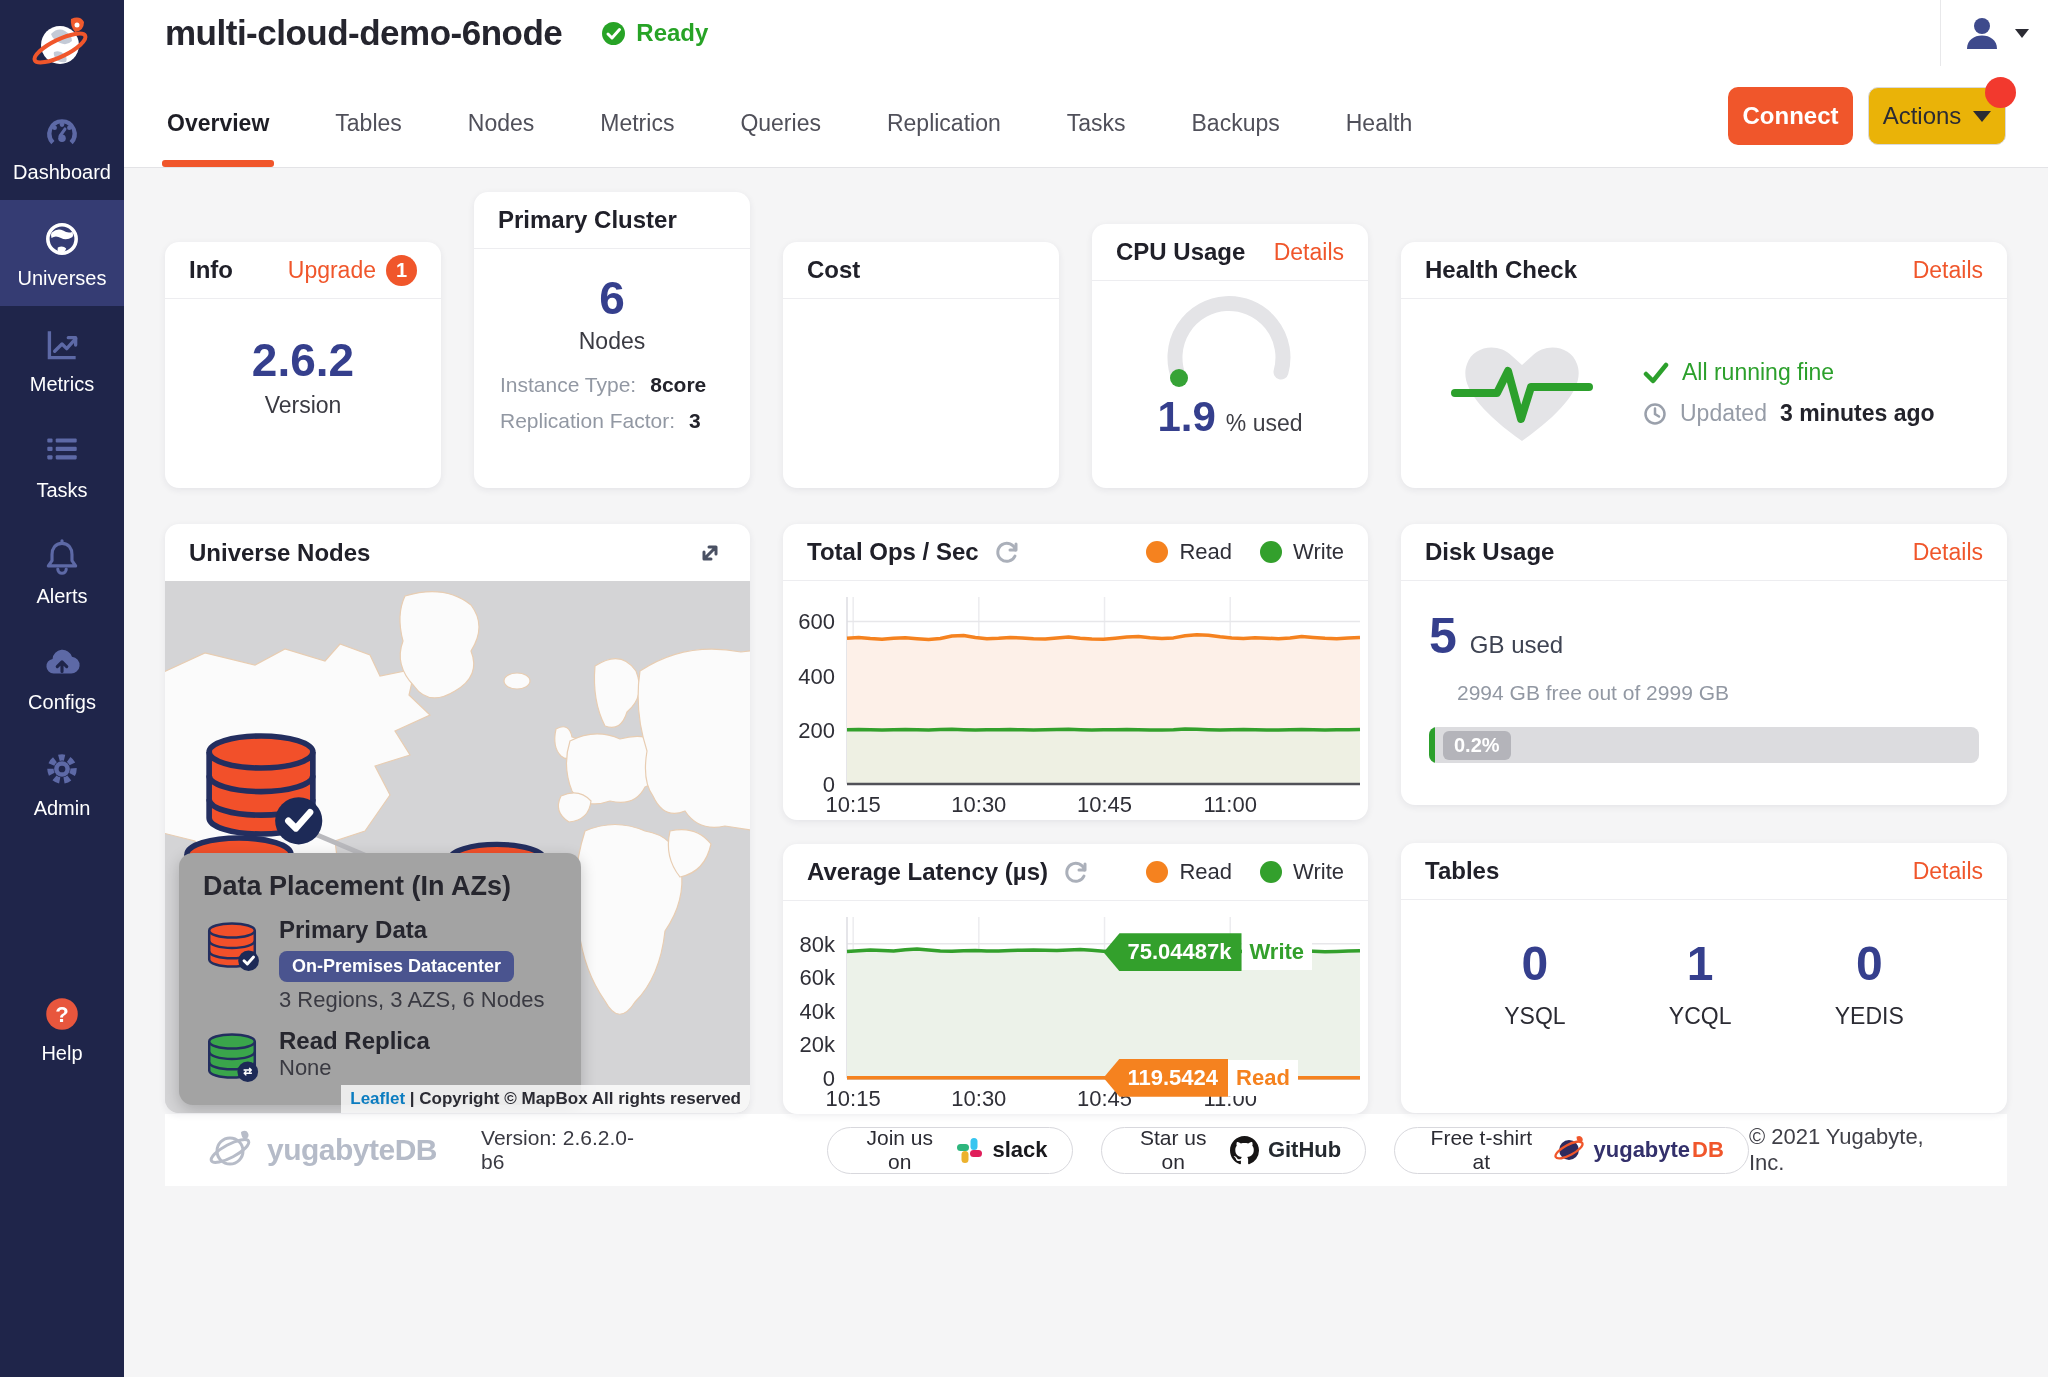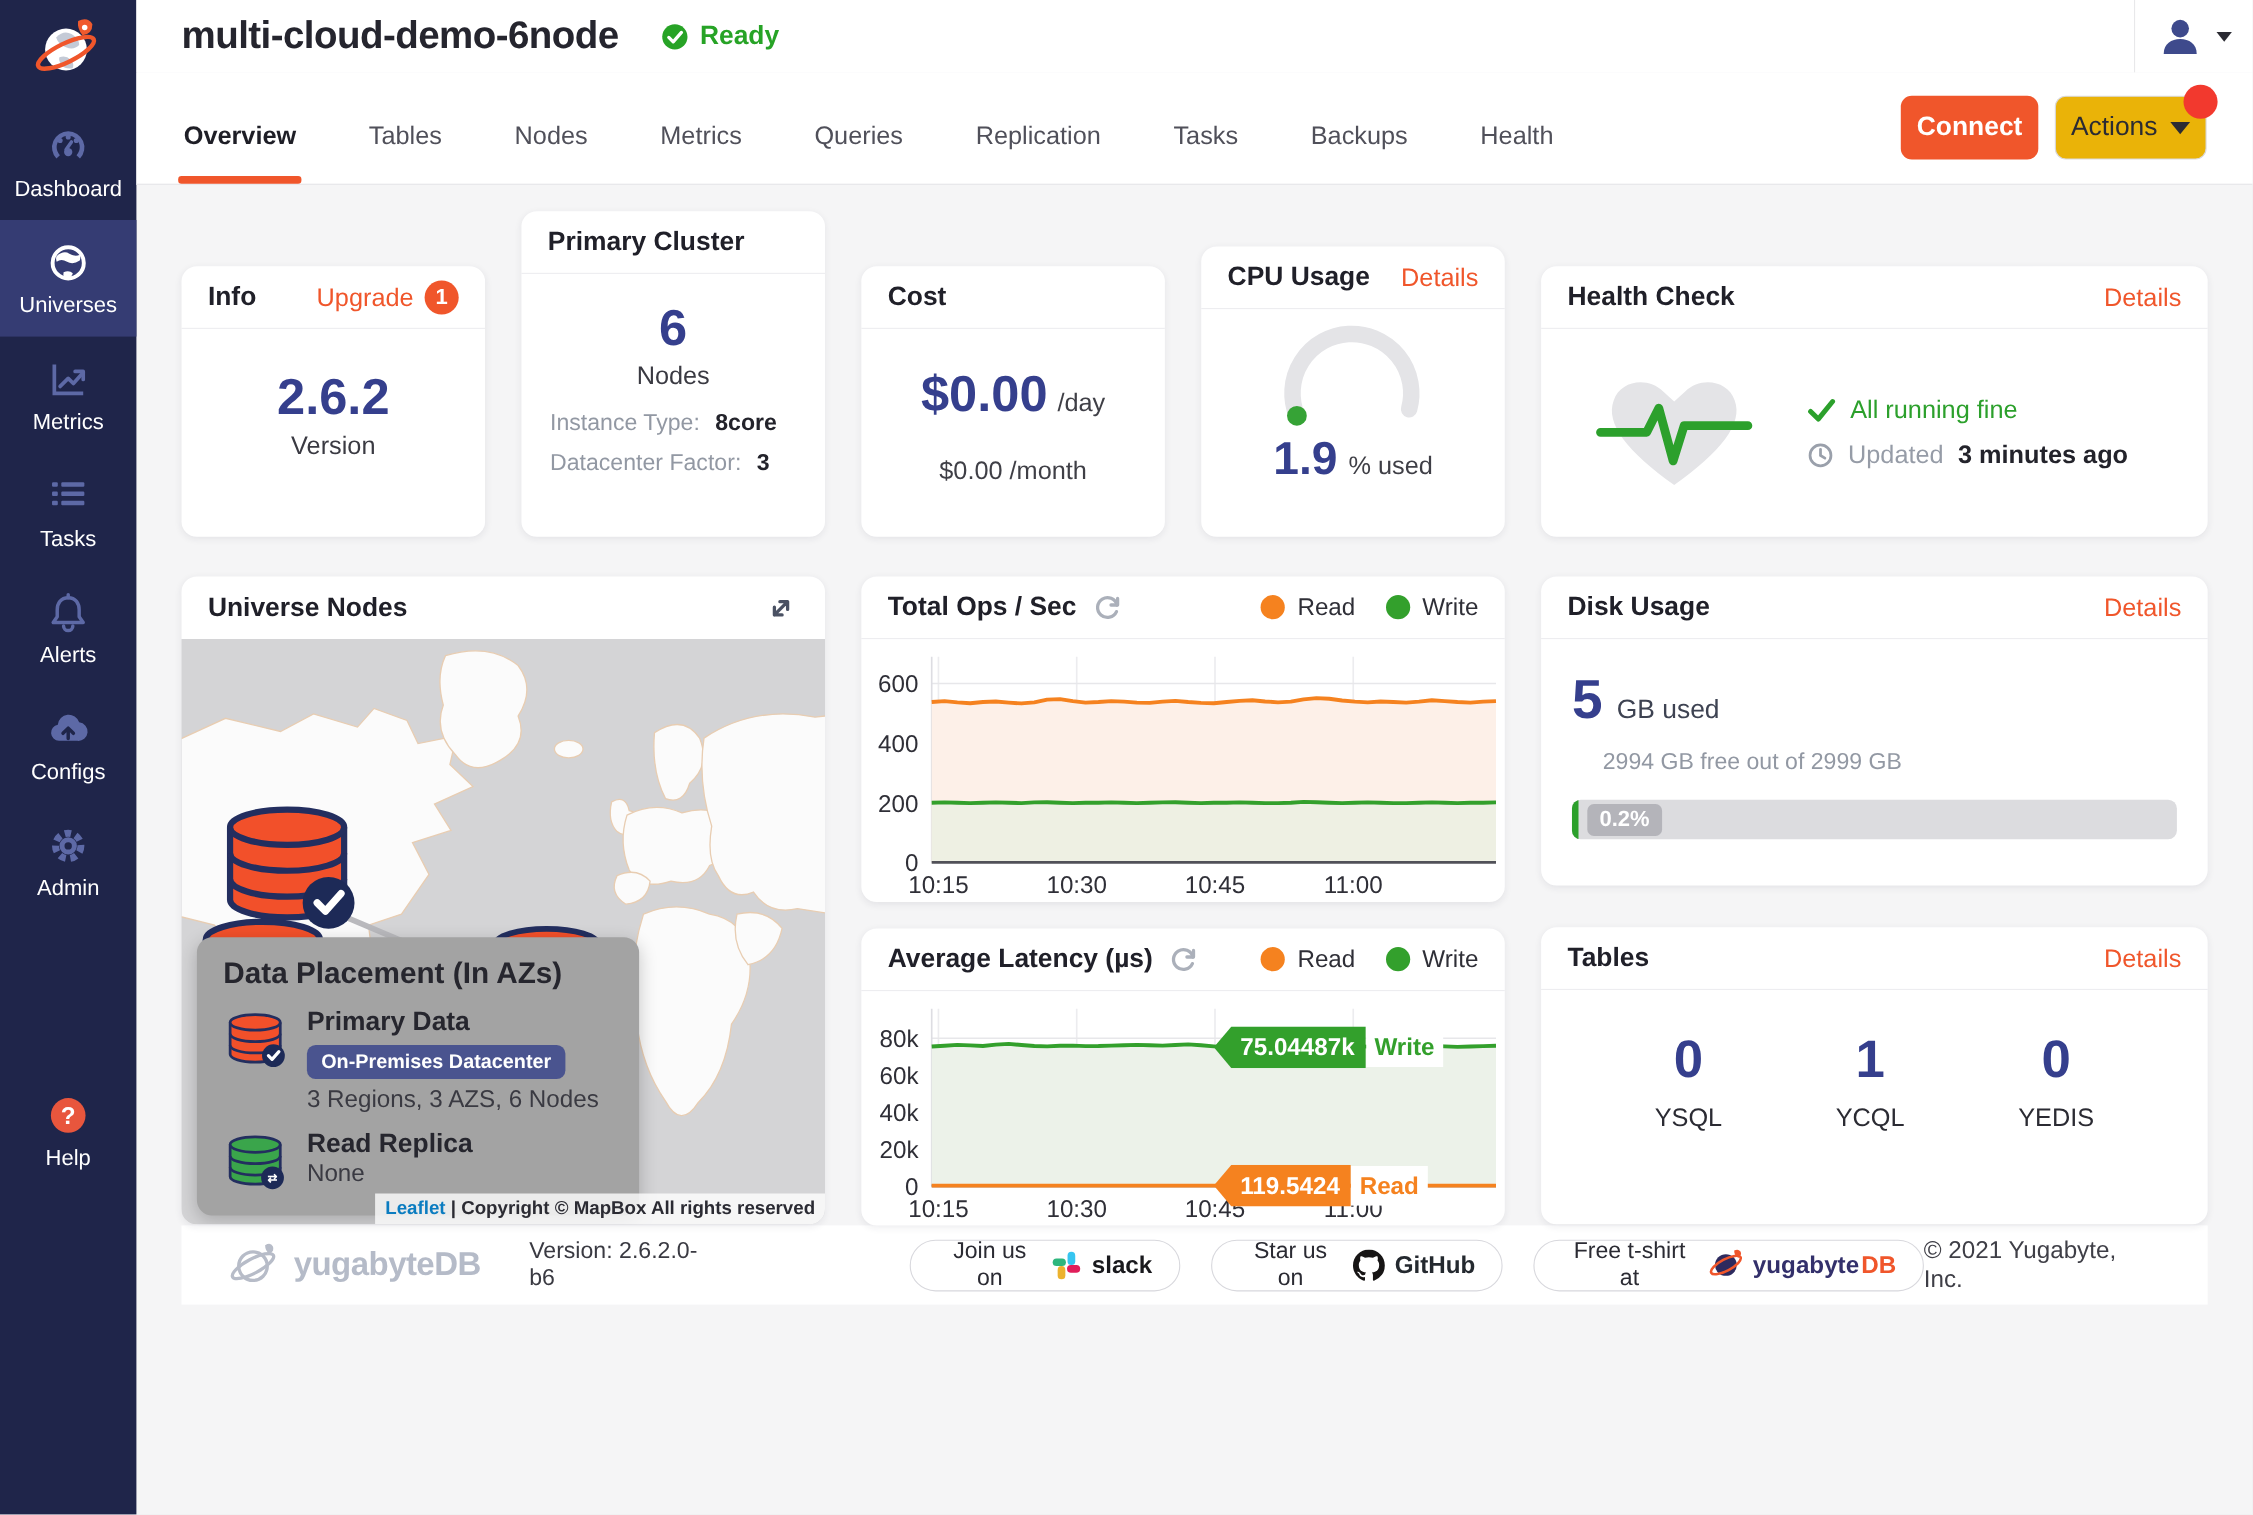--- a/index.html
+++ b/index.html
@@ -322,35 +322,28 @@
           </div>
           <div class="center-body" style="padding-top:24px">
             <span class="big">6</span>
             <span class="metric-label" style="margin-top:4px">Nodes</span>
           </div>
           <div class="kv" style="margin-top:18px">
             <span class="k">Instance Type:</span>
             <span class="v">8core</span>
           </div>
           <div class="kv">
-            <span class="k">Datacenter Factor:</span>
+            <span class="k">Replication Factor:</span>
             <span class="v">3</span>
           </div>
         </div>
 
         <div class="card c-cost">
           <div class="card-head">
             <span class="card-title">Cost</span>
-          </div>
-          <div class="center-body" style="padding-top:34px">
-            <span class="cost-row">
-              <span class="big">$0.00</span>
-              <span class="unit">/day</span>
-            </span>
-            <span class="unit" style="margin-top:30px">$0.00 /month</span>
           </div>
         </div>
 
         <div class="card c-cpu">
           <div class="card-head">
             <span class="card-title">CPU Usage</span>
             <span class="link">Details</span>
           </div>
           <div class="center-body" style="padding-top:14px">
             <span style="display:flex">

